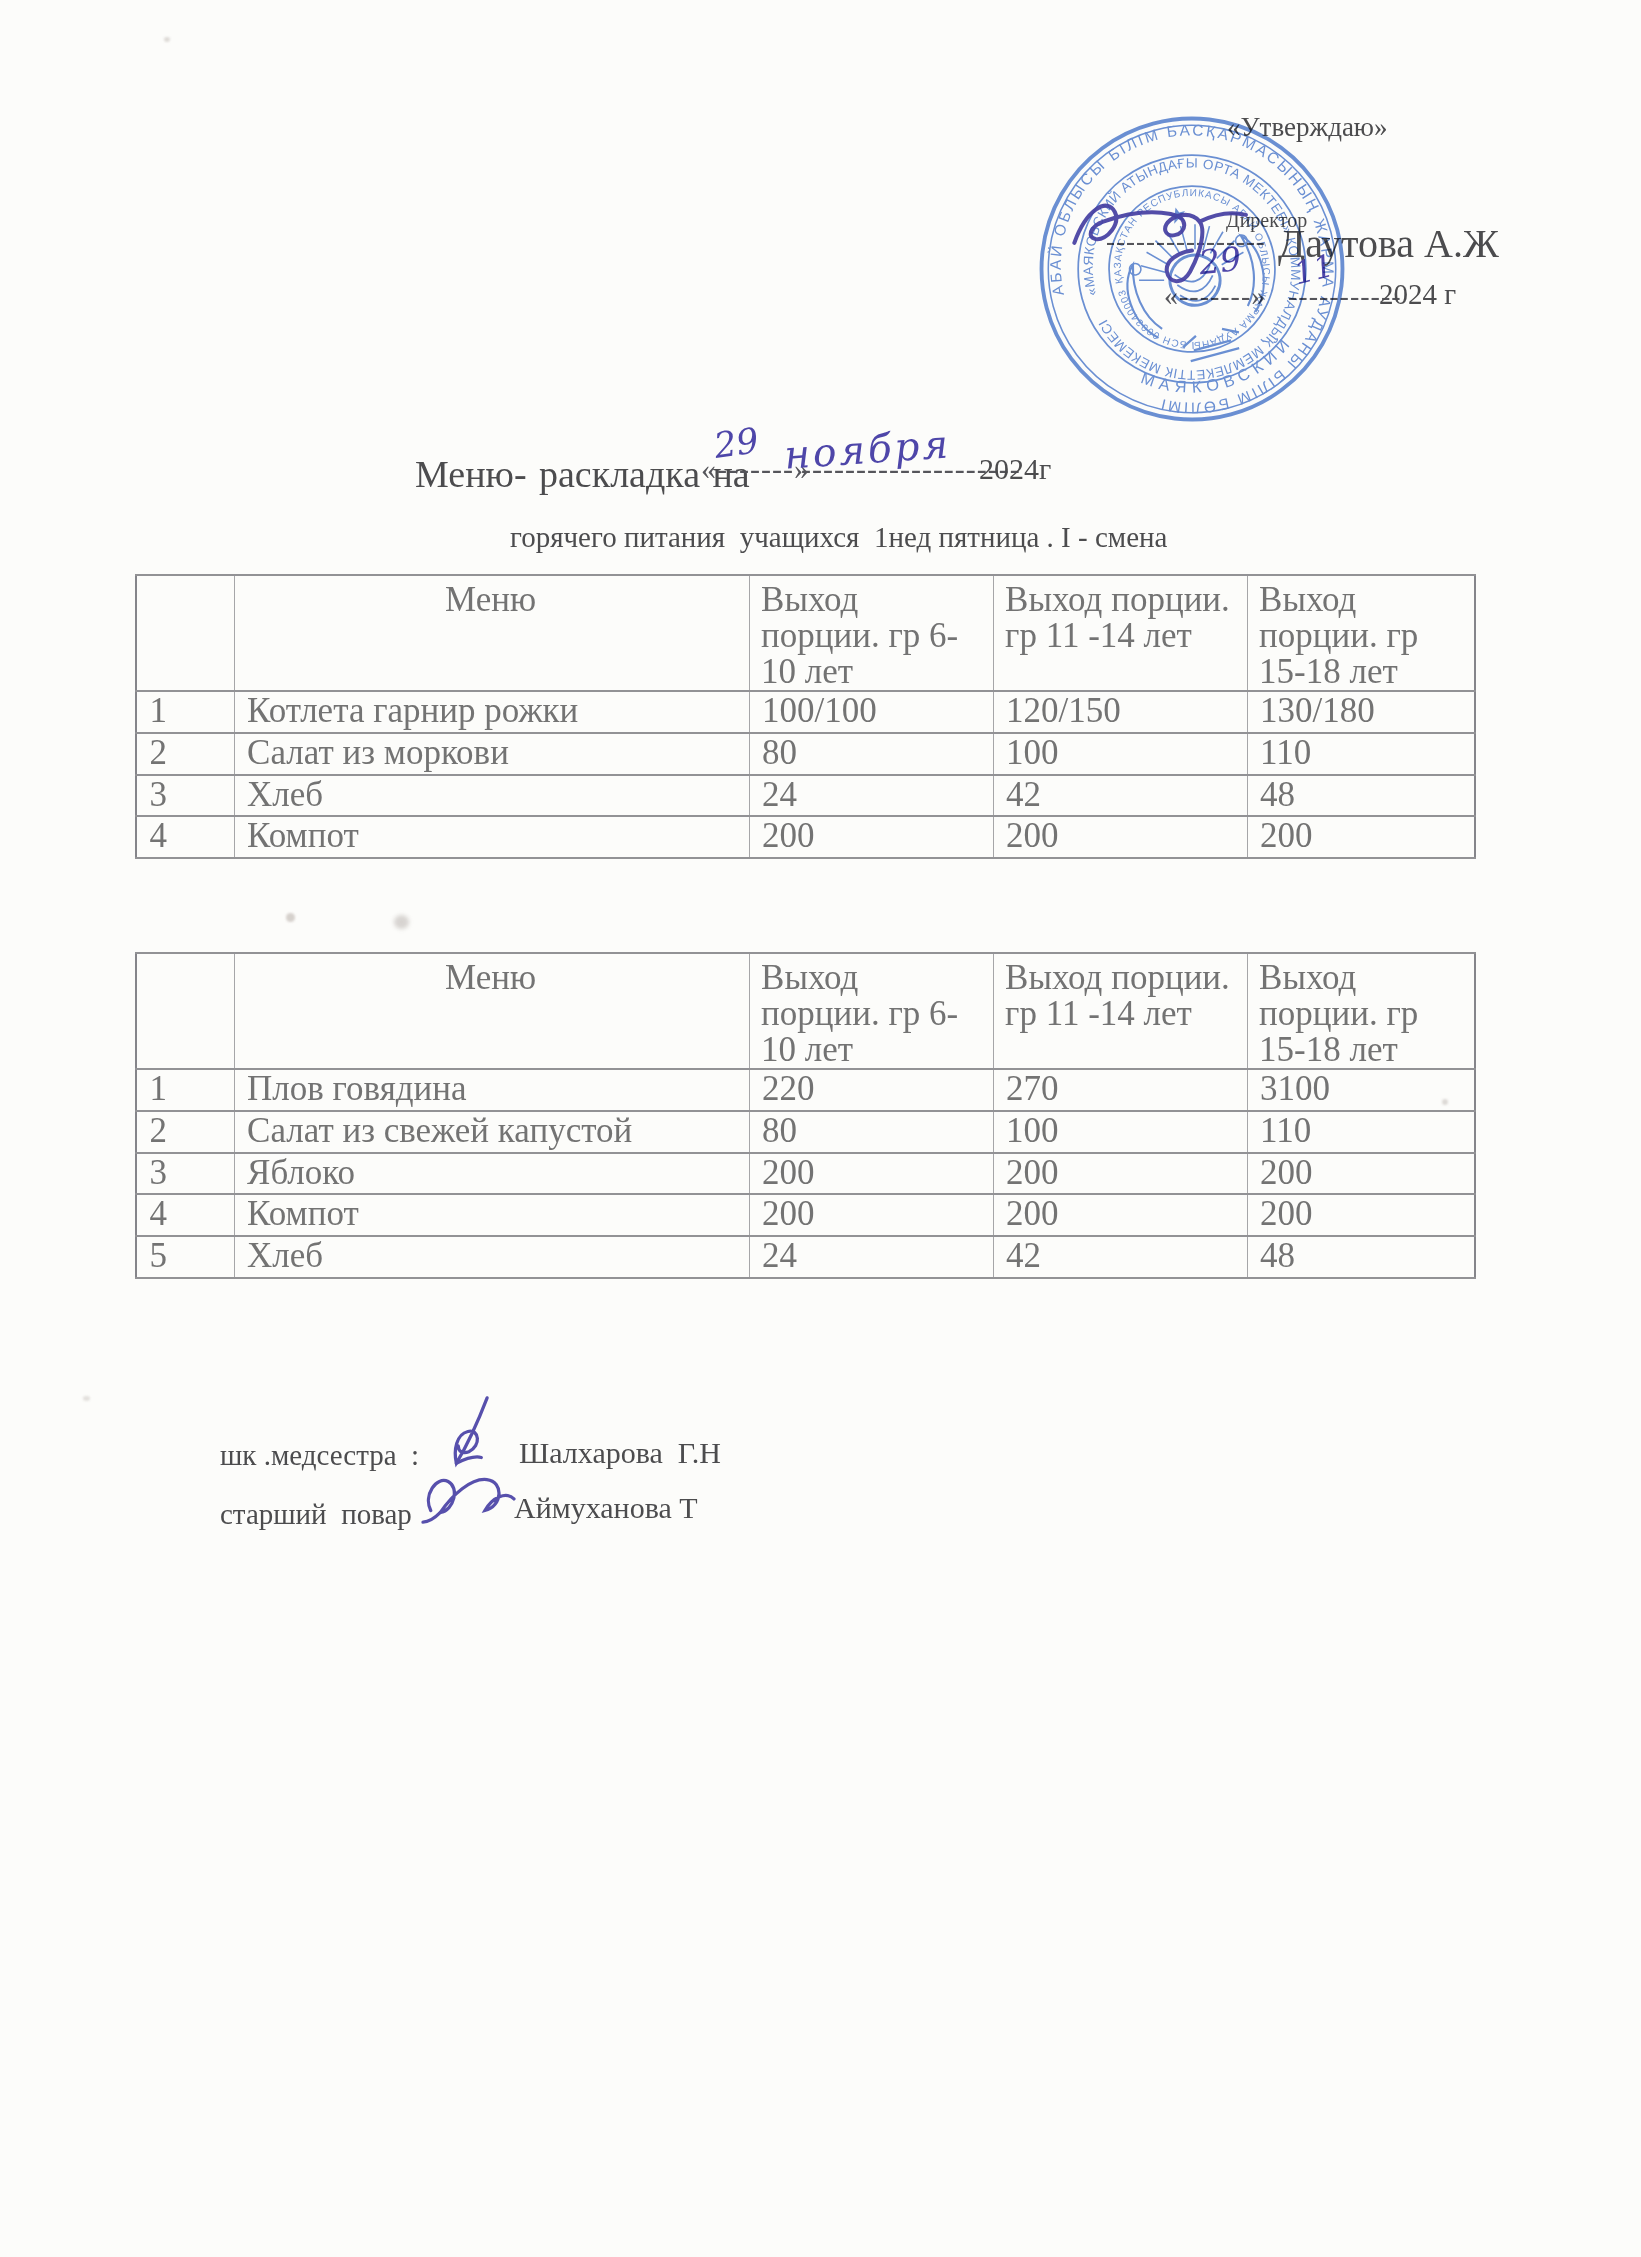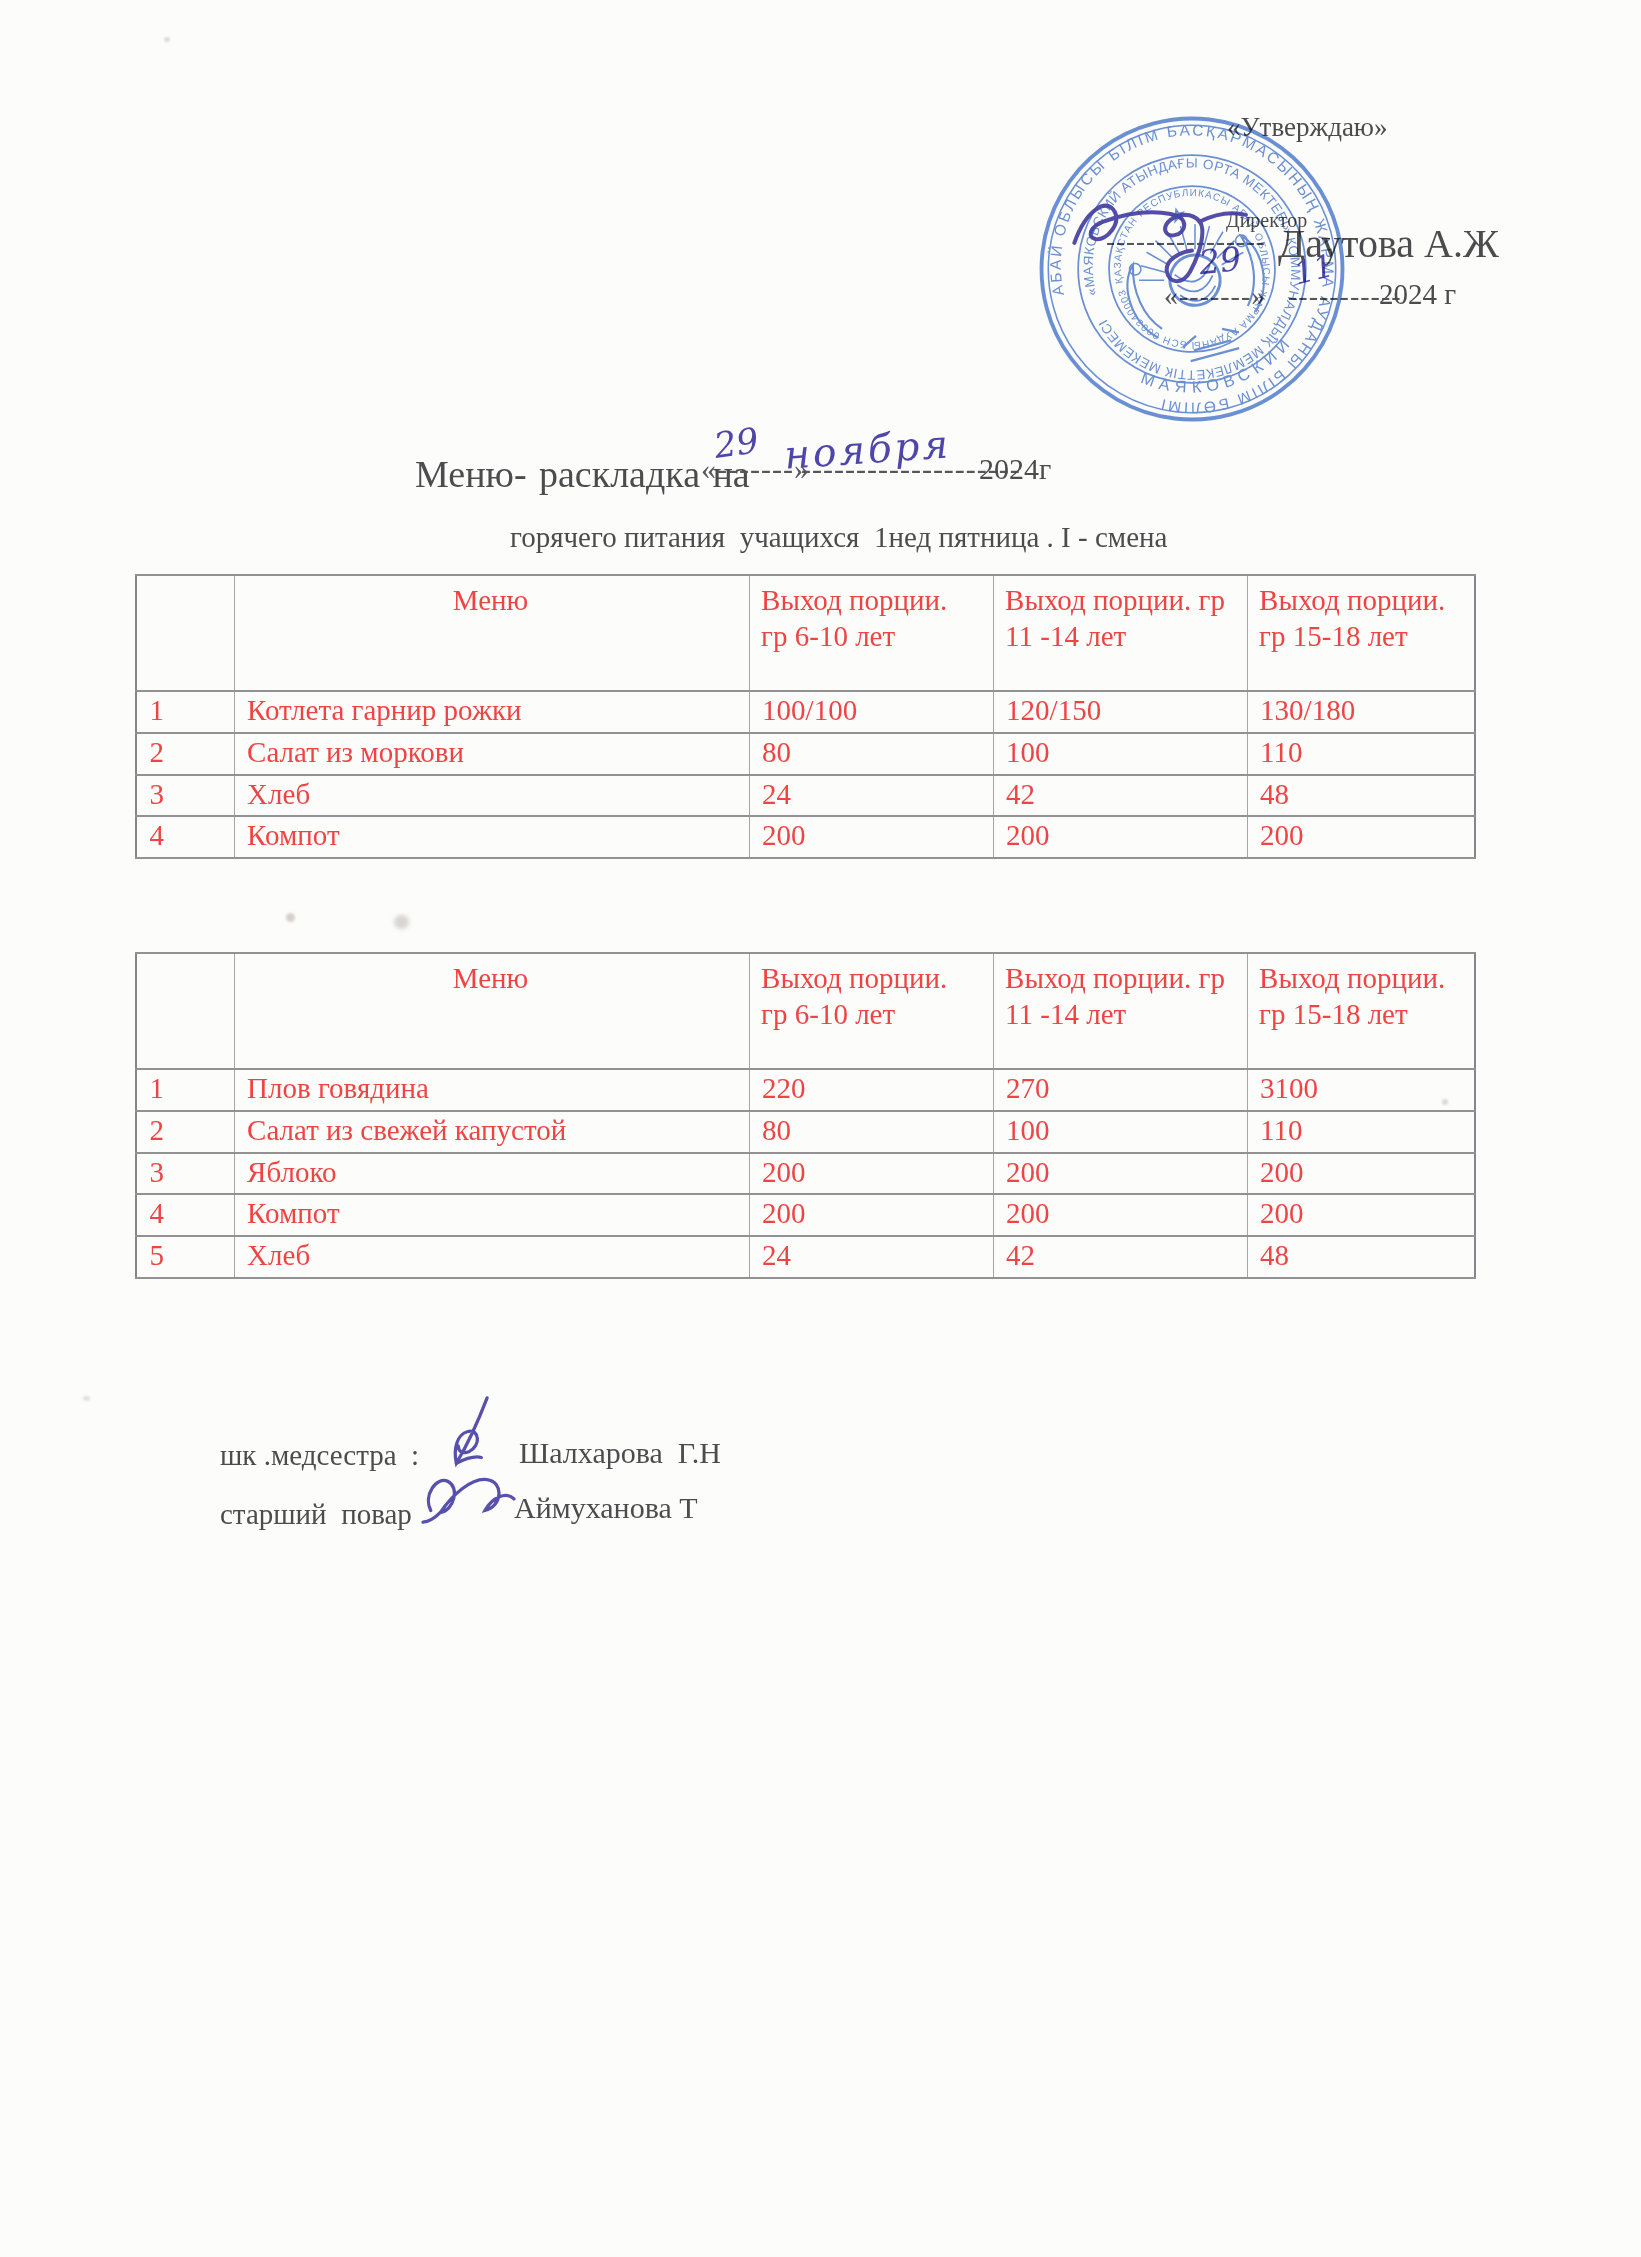--- a/index.html
+++ b/index.html
@@ -11,21 +11,21 @@
   .typed { position:absolute; white-space:pre; color:#4c4c4e; }
   .dashes { letter-spacing:1px; color:#55555a; }
   .hw {
     position:absolute; white-space:pre;
     font-family:"DejaVu Serif", serif; font-style:italic;
     color:#4e46a9;
   }
   .menu-table {
     position:absolute; left:135px; width:1339px;
     border-collapse:collapse; table-layout:fixed;
-    font-size:29px; color:#ef4444;
+    font-size:35px; color:#737373;
   }
   .menu-table th, .menu-table td {
     border-left:1.9px solid #a6a6a8; border-right:1.9px solid #a6a6a8;
     border-top:2.9px double #929295; border-bottom:2.9px double #929295;
     font-weight:normal; overflow:hidden;
   }
   .menu-table { border:2.9px double #85858a; }
   .menu-table th {
     height:108px; vertical-align:top; text-align:left;
     padding:5.8px 13.5px 0 11.6px; line-height:36px;

